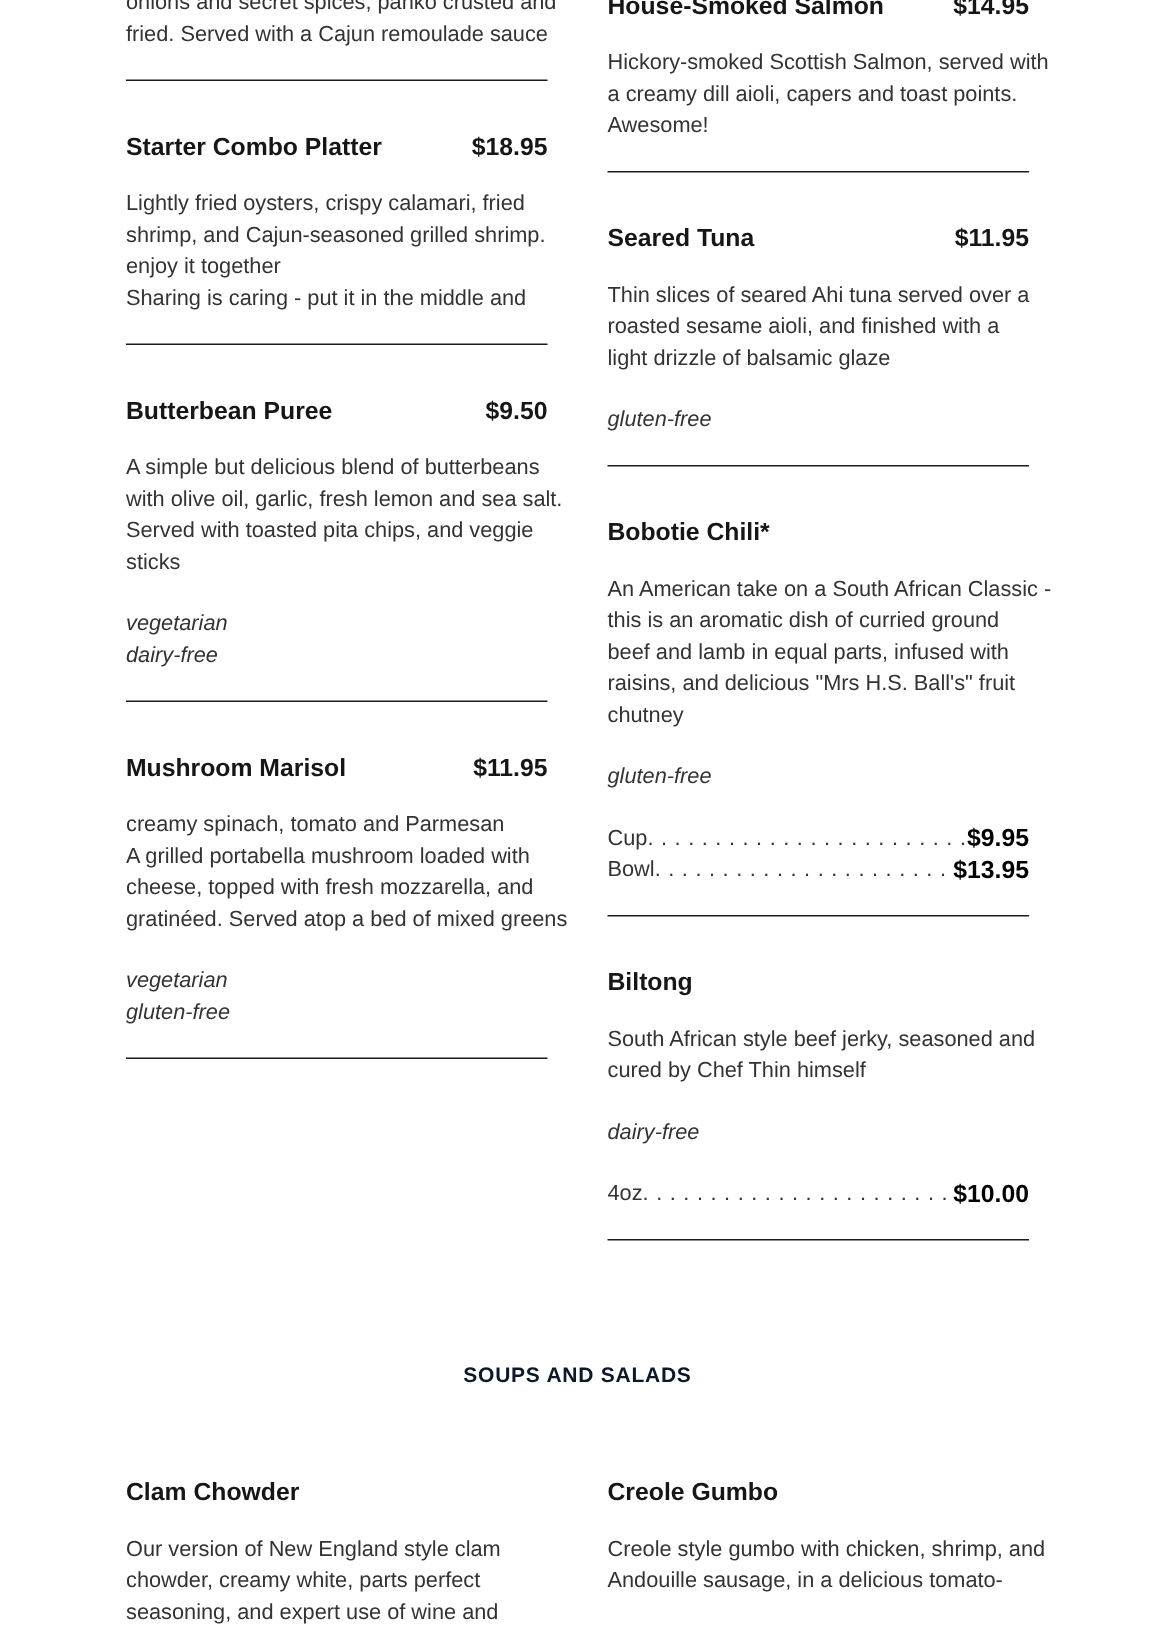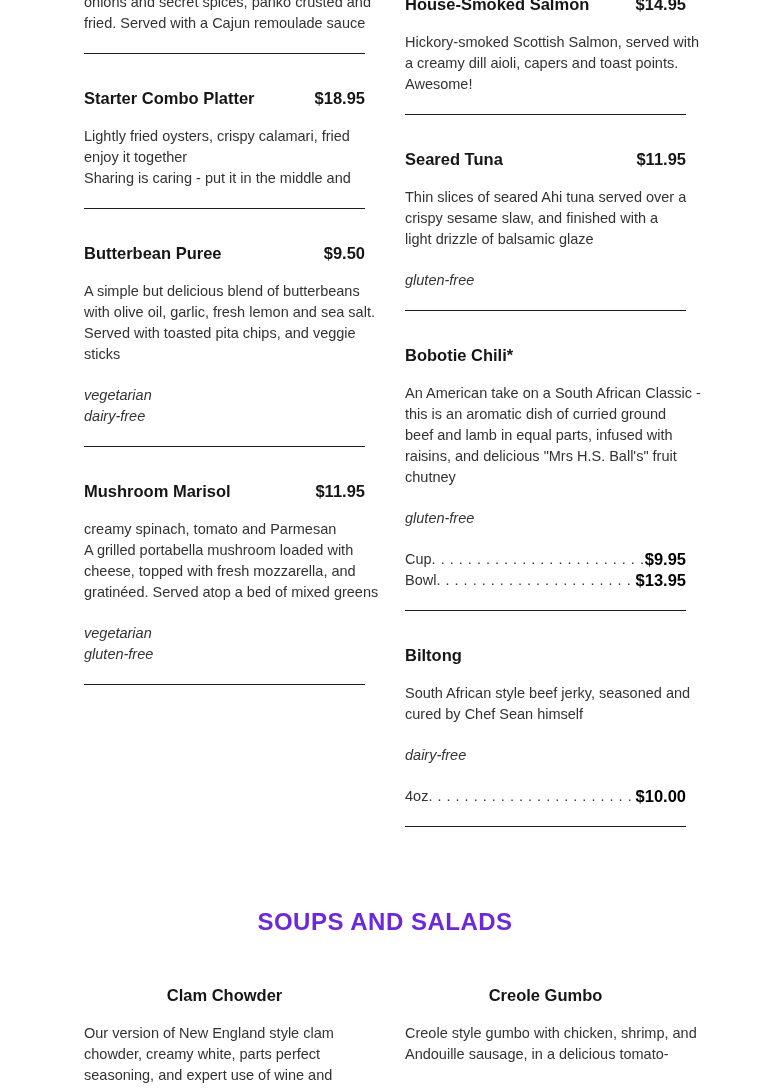--- a/index.html
+++ b/index.html
@@ -78,53 +78,54 @@
     margin: 19px 0 0 0;
     height: 0;
   }
   .section-heading {
     position: absolute;
     top: 908px;
     left: 0;
     width: 770px;
     text-align: center;
     font-weight: 700;
-    font-size: 24px;
+    font-size: 14px;
     letter-spacing: 0.5px;
-    color: #6d28d9;
+    color: #0f172a;
   }
   #bottom-items {
     position: absolute;
     top: 984px;
     left: 84px;
     width: 602px;
     display: flex;
     justify-content: space-between;
   }
   .col2 { width: 281px; }
-  .col2 .item-head { margin-top: 0; justify-content: center; }
+  .col2 .item-head { margin-top: 0; }
 </style>
 </head>
 <body>
 
 <div id="col-left" class="col">
     <div class="item">
       <div class="item-desc">
         <div class="desc-line">onions and secret spices, panko crusted and</div>
         <div class="desc-line">fried. Served with a Cajun remoulade sauce</div>
       </div>
     </div>
     <hr class="divider">
     <div class="item">
       <div class="item-head">
         <span class="item-name">Starter Combo Platter</span>
         <span class="item-price">$18.95</span>
       </div>
       <div class="item-desc">
         <div class="desc-line">Lightly fried oysters, crispy calamari, fried</div>
+        <div class="desc-line">shrimp, and Cajun-seasoned grilled shrimp.</div>
         <div class="desc-line">enjoy it together</div>
         <div class="desc-line">Sharing is caring - put it in the middle and</div>
       </div>
     </div>
     <hr class="divider">
     <div class="item">
       <div class="item-head">
         <span class="item-name">Butterbean Puree</span>
         <span class="item-price">$9.50</span>
       </div>
@@ -171,21 +172,21 @@
       </div>
     </div>
     <hr class="divider">
     <div class="item">
       <div class="item-head">
         <span class="item-name">Seared Tuna</span>
         <span class="item-price">$11.95</span>
       </div>
       <div class="item-desc">
         <div class="desc-line">Thin slices of seared Ahi tuna served over a</div>
-        <div class="desc-line">crispy sesame slaw, and finished with a</div>
+        <div class="desc-line">roasted sesame aioli, and finished with a</div>
         <div class="desc-line">light drizzle of balsamic glaze</div>
       </div>
       <div class="tags">
         <div class="tag-line">gluten-free</div>
       </div>
     </div>
     <hr class="divider">
     <div class="item">
       <div class="item-head">
         <span class="item-name">Bobotie Chili*</span>
@@ -213,21 +214,21 @@
         </div>
       </div>
     </div>
     <hr class="divider">
     <div class="item">
       <div class="item-head">
         <span class="item-name">Biltong</span>
       </div>
       <div class="item-desc">
         <div class="desc-line">South African style beef jerky, seasoned and</div>
-        <div class="desc-line">cured by Chef Sean himself</div>
+        <div class="desc-line">cured by Chef Thin himself</div>
       </div>
       <div class="tags">
         <div class="tag-line">dairy-free</div>
       </div>
       <div class="sizes">
         <div class="size-line">
           <span class="size-label">4oz</span>
           <span class="dots">. . . . . . . . . . . . . . . . . . . . . . . . . . . . . . . . . . . . . . . . . . . . . . . . . . . . . . . . . . . . </span>
           <span class="size-price">$10.00</span>
         </div>

